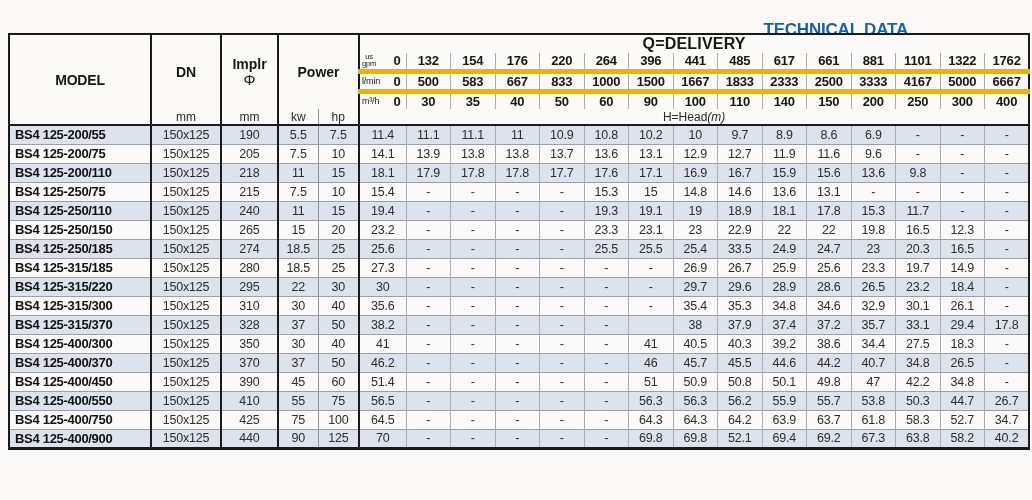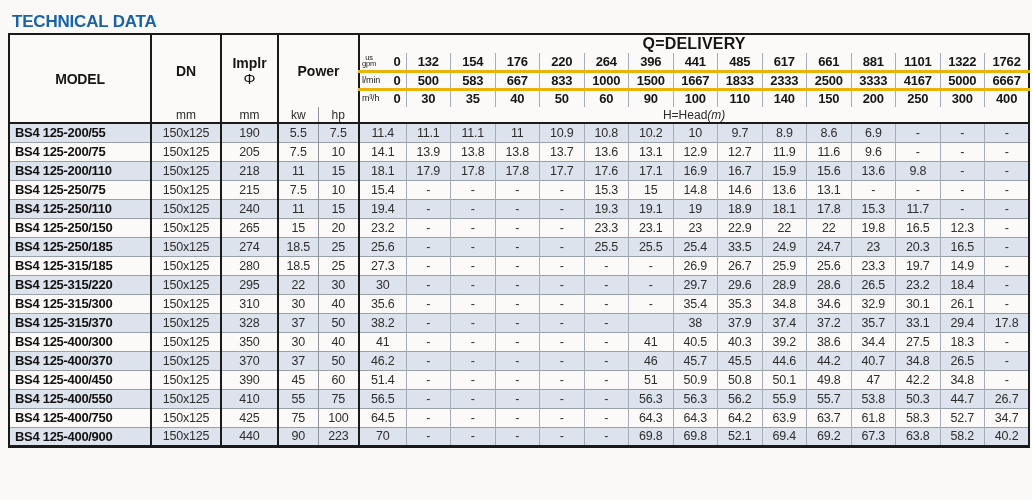--- a/index.html
+++ b/index.html
@@ -1,20 +1,20 @@
 <!DOCTYPE html>
 <html><head>
 <meta charset="utf-8">
 <style>
   * { margin:0; padding:0; box-sizing:border-box; }
   html,body { width:1032px; height:500px; overflow:hidden;
     font-family:"Liberation Sans", sans-serif; background:#faf9f7; color:#1c1c1c; }
 
-  .topbar { position:absolute; left:0; top:4px; width:924px; height:30px;
-    display:flex; align-items:center; justify-content:flex-start;
+  .topbar { position:absolute; left:0; top:12px; width:924px; height:30px;
+    display:flex; align-items:center; justify-content:flex-end;
     padding:6px 16px 0 12px; }
   .title { font-size:17px; font-weight:bold; color:#1763ab; letter-spacing:-0.2px; }
   .top-right { display:flex; gap:36px; align-items:center; }
   .top-right span { font-size:15px; font-weight:bold; color:#1763ab; letter-spacing:-0.2px; }
 
   table.tech { position:absolute; left:8px; top:33px; width:1020px;
     border-collapse:collapse; table-layout:fixed;
     border:2px solid #1a1a1a; border-bottom-width:3px; background:#fbfaf8; }
 
   
@@ -36,21 +36,21 @@
     padding:0 5px 0 2px; }
   .flow-unit { font-size:9px; font-weight:normal; color:#222; line-height:9px; }
   .flow-unit.stacked { display:inline-flex; flex-direction:column; align-items:center;
     font-size:7.5px; line-height:6.5px; }
   .flow-zero { font-size:13px; font-weight:bold; }
 
   
   .bL2 { border-left:2px solid #1a1a1a; }
   .bL1 { border-left:1px solid #8f959d;margin-left:10px; }
   tr.flowrow td.qn, tbody td.c-q { border-left:1px solid #a7adb6; }
-  tr.sep td { border-bottom:3px solid #eab308; }
+  tr.sep td { border-bottom:5px solid #eab308; }
   thead tr.unitrow th, thead tr.unitrow td, th.model-h { border-bottom:2px solid #1a1a1a; }
 
   
   tbody tr { height:19px; }
   tbody tr:nth-child(odd) { background:#dce3ed; }
   tbody td { text-align:center; font-size:12.5px; color:#2e2e2e;
     border-top:1px solid #9aa0a8; padding:0; letter-spacing:-0.2px;
     overflow:hidden; white-space:nowrap; }
   tbody td.c-model { text-align:left; padding-left:5px; font-weight:bold;
     color:#111; font-size:13px; letter-spacing:-0.3px; }
@@ -513,21 +513,21 @@
         <td class="c-q">61.8</td>
         <td class="c-q">58.3</td>
         <td class="c-q">52.7</td>
         <td class="c-q">34.7</td>
       </tr>
       <tr>
         <td class="c-model">BS4 125-400/900</td>
         <td class="c-dn bL2">150x125</td>
         <td class="c-implr bL2">440</td>
         <td class="c-kw bL2">90</td>
-        <td class="c-hp bL1">223</td>
+        <td class="c-hp bL1">125</td>
         <td class="c-q0 bL2">70</td>
         <td class="c-q">-</td>
         <td class="c-q">-</td>
         <td class="c-q">-</td>
         <td class="c-q">-</td>
         <td class="c-q">-</td>
         <td class="c-q">69.8</td>
         <td class="c-q">69.8</td>
         <td class="c-q">52.1</td>
         <td class="c-q">69.4</td>

